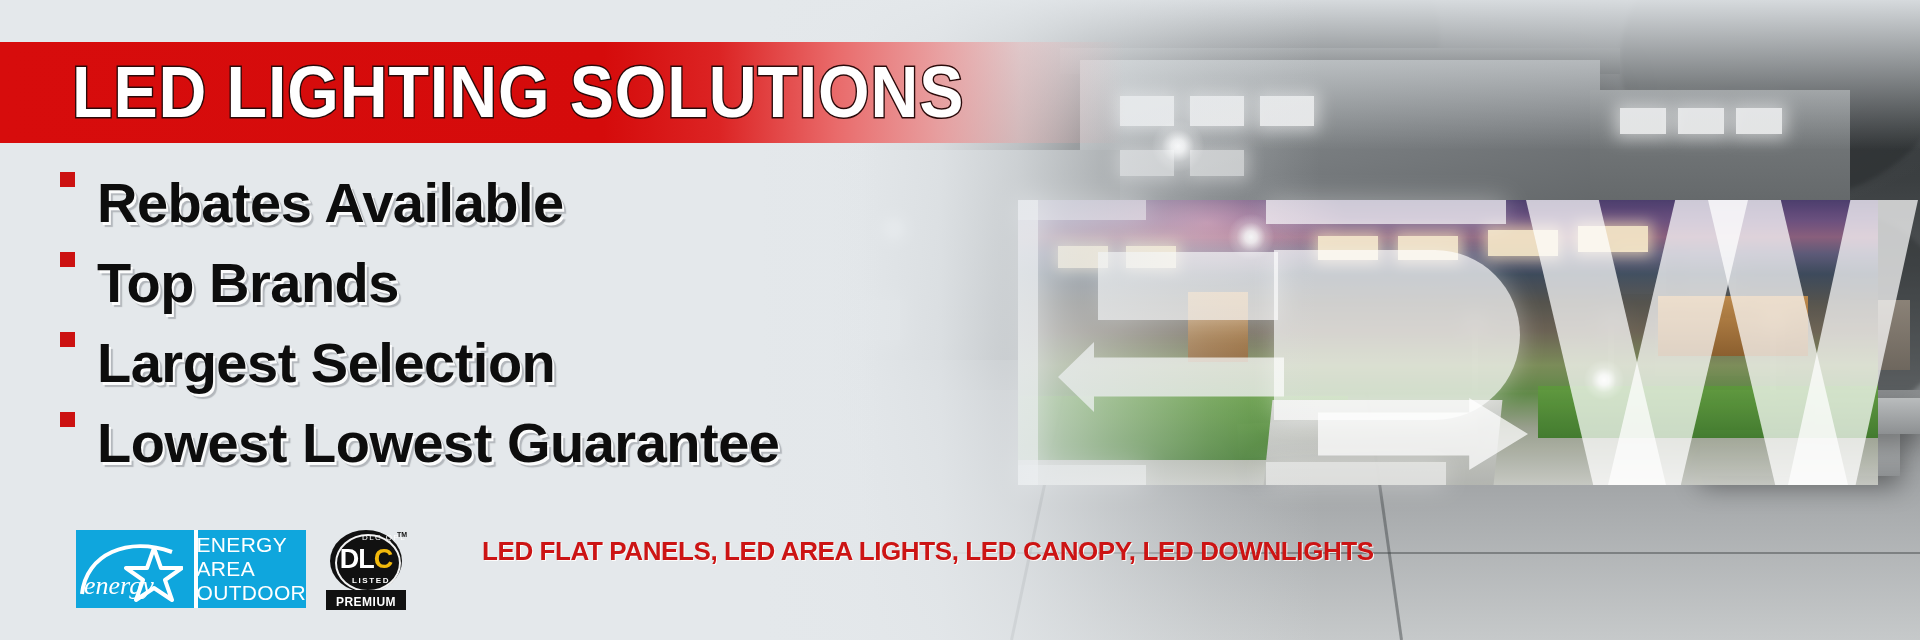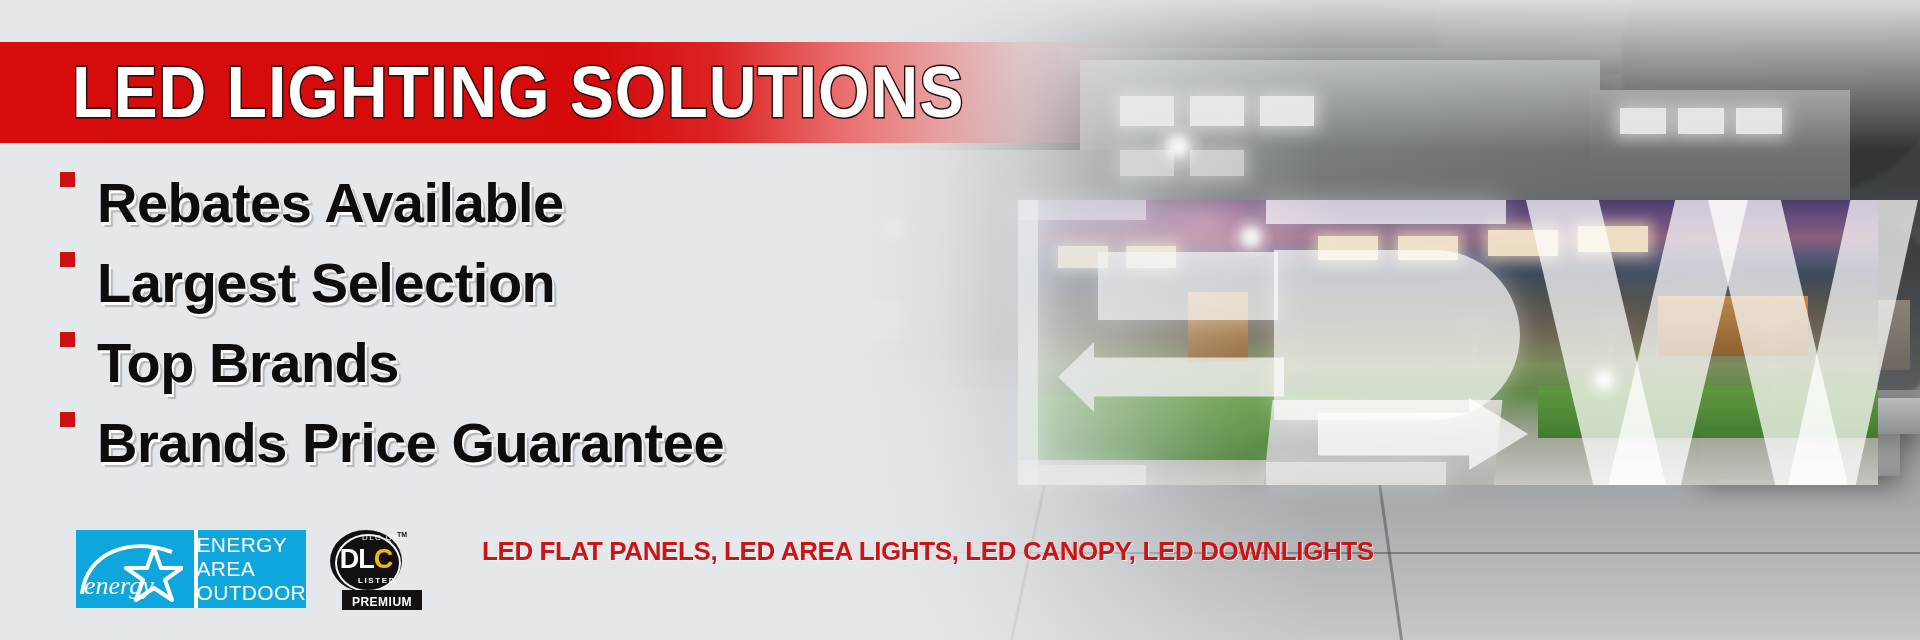--- a/index.html
+++ b/index.html
@@ -189,26 +189,26 @@
     color:#ffffff;font-size:8px;font-weight:normal;letter-spacing:1.4px;
     font-family:"Liberation Sans",sans-serif;
   }
   .dlc-main{
     position:absolute;left:0;top:16px;width:80px;text-align:center;
     color:#ffffff;font-size:27px;font-weight:bold;line-height:27px;
     font-family:"Liberation Sans",sans-serif;letter-spacing:-1px;
   }
   .dlc-main b{color:#f2b90c;}
   .dlc-listed{
-    position:absolute;left:11px;top:46px;width:80px;text-align:center;
+    position:absolute;left:5px;top:46px;width:80px;text-align:center;
     color:#ffffff;font-size:8px;font-weight:bold;letter-spacing:1.6px;
     font-family:"Liberation Sans",sans-serif;
   }
   .dlc-premium{
-    position:absolute;left:16px;top:60px;width:80px;height:20px;background:#111111;
+    position:absolute;left:0;top:60px;width:80px;height:20px;background:#111111;
     color:#ffffff;font-size:12px;font-weight:bold;letter-spacing:.5px;
     text-align:center;line-height:20px;font-family:"Liberation Sans",sans-serif;
     border:2px solid #111;box-sizing:border-box;
   }
   .dlc-tm{
     position:absolute;right:-1px;top:1px;color:#111;font-size:7px;font-weight:bold;
   }
 
   
   .prodlines{
@@ -317,29 +317,29 @@
   <div class="title-bar"></div>
   <div class="title-text">LED LIGHTING SOLUTIONS</div>
 
   <div class="bullets">
     <div class="bullet-row">
       <span class="bullet-mark"></span>
       <span class="bullet-label">Rebates Available</span>
     </div>
     <div class="bullet-row">
       <span class="bullet-mark"></span>
-      <span class="bullet-label">Largest Selection</span>
+      <span class="bullet-label">Top Brands</span>
     </div>
     <div class="bullet-row">
       <span class="bullet-mark"></span>
-      <span class="bullet-label">Top Brands</span>
+      <span class="bullet-label">Largest Selection</span>
     </div>
     <div class="bullet-row">
       <span class="bullet-mark"></span>
-      <span class="bullet-label">Brands Price Guarantee</span>
+      <span class="bullet-label">Lowest Lowest Guarantee</span>
     </div>
   </div>
 
   <div class="badges">
 
     <div class="estar">
       <div class="estar-left">
         <svg width="118" height="78" viewBox="0 0 118 78">
           <path d="M6 64 C10 24, 52 6, 96 22" fill="none" stroke="#ffffff" stroke-width="4"></path>
           <path d="M78 18 L85 38 L106 38 L89 50 L96 70 L78 58 L60 70 L67 50 L50 38 L71 38 Z" fill="none" stroke="#ffffff" stroke-width="4" stroke-linejoin="round"></path>

